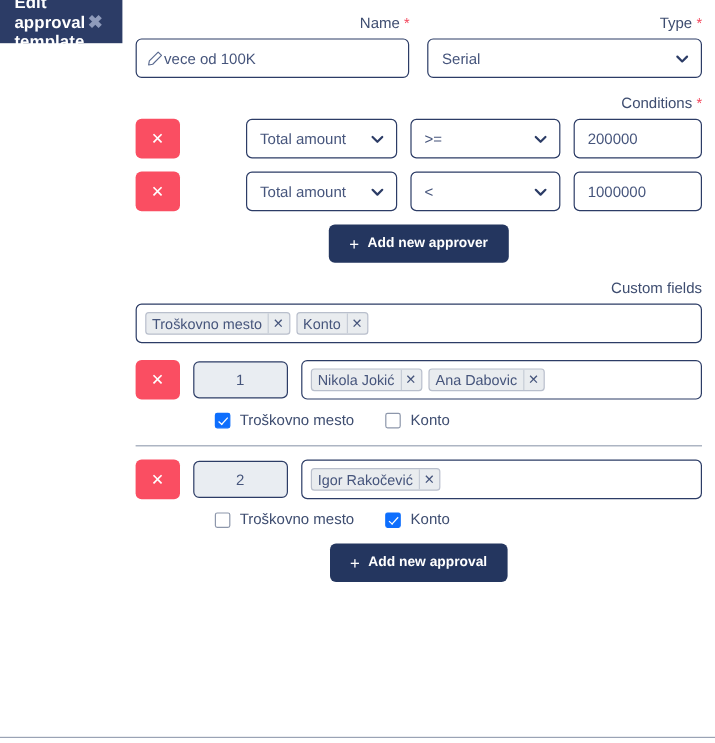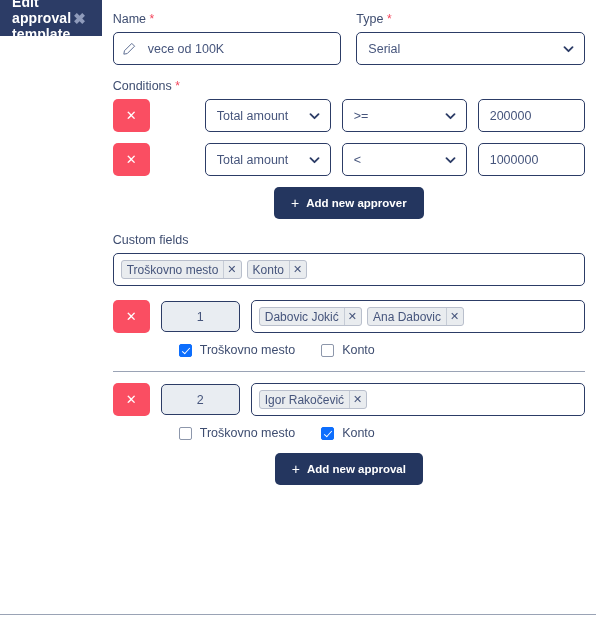--- a/index.html
+++ b/index.html
@@ -44,20 +44,21 @@
   
   .modal-body {
     padding: 12px 11px 0 11px;
     flex: 1 1 auto;
   }
   .label {
     color: #3e4d70;
     font-size: 12.5px;
     margin-bottom: 6px;
     display: block;
+    text-align: right;
   }
   .req { color: #f3455b; font-size: 12px; }
 
   .row-2col {
     display: flex;
     gap: 15px;
   }
   .col { flex: 1 1 0; min-width: 0; }
 
   .ctrl {
@@ -67,21 +68,21 @@
     border-radius: 5px;
     background: #ffffff;
     color: #46557c;
     font-size: 12.5px;
     font-family: "Liberation Sans", sans-serif;
     padding: 0 11px;
     display: flex;
     align-items: center;
     outline: none;
   }
-  .ctrl.with-icon { padding-left: 8px; gap: 12px; }
+  .ctrl.with-icon { padding-left: 8px; gap: 1px; }
   .pencil { flex: 0 0 14px; height: 14px; display:block; }
 
   .select-wrap { position: relative; width: 100%; }
   .chev {
     position: absolute;
     right: 11px; top: 50%;
     transform: translateY(-50%);
     pointer-events: none;
     width: 11px; height: 11px;
   }
@@ -356,21 +357,21 @@
     <div class="section">
 
       <div class="appr-block">
         <div class="appr-main">
           <div class="appr-del-wrap">
             <button class="del-btn">✕</button>
           </div>
           <div class="appr-order">1</div>
           <div class="tagbox appr-tags">
             <span class="tag">
-              <span class="tag-text">Dabovic Jokić</span>
+              <span class="tag-text">Nikola Jokić</span>
               <span class="tag-x">✕</span>
             </span>
             <span class="tag">
               <span class="tag-text">Ana Dabovic</span>
               <span class="tag-x">✕</span>
             </span>
           </div>
         </div>
         <div class="checks">
           <span class="chk-item">

